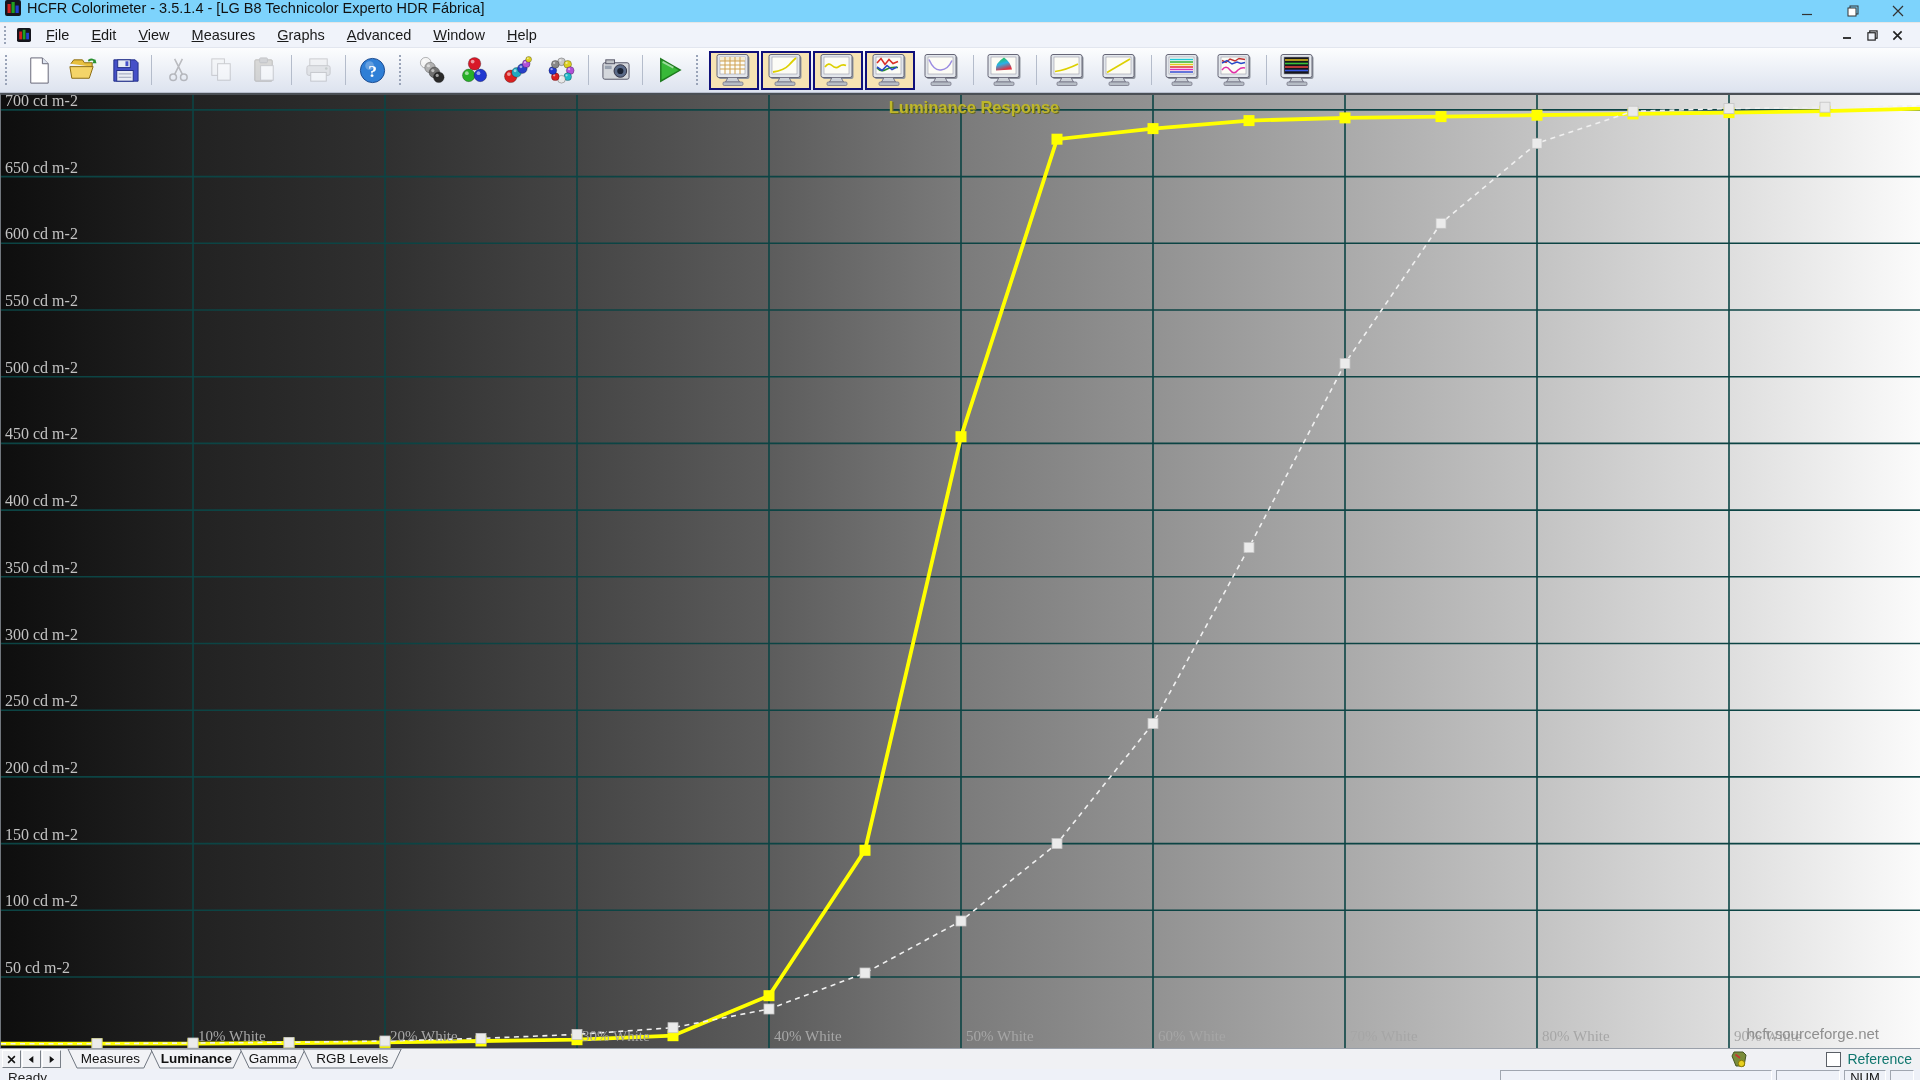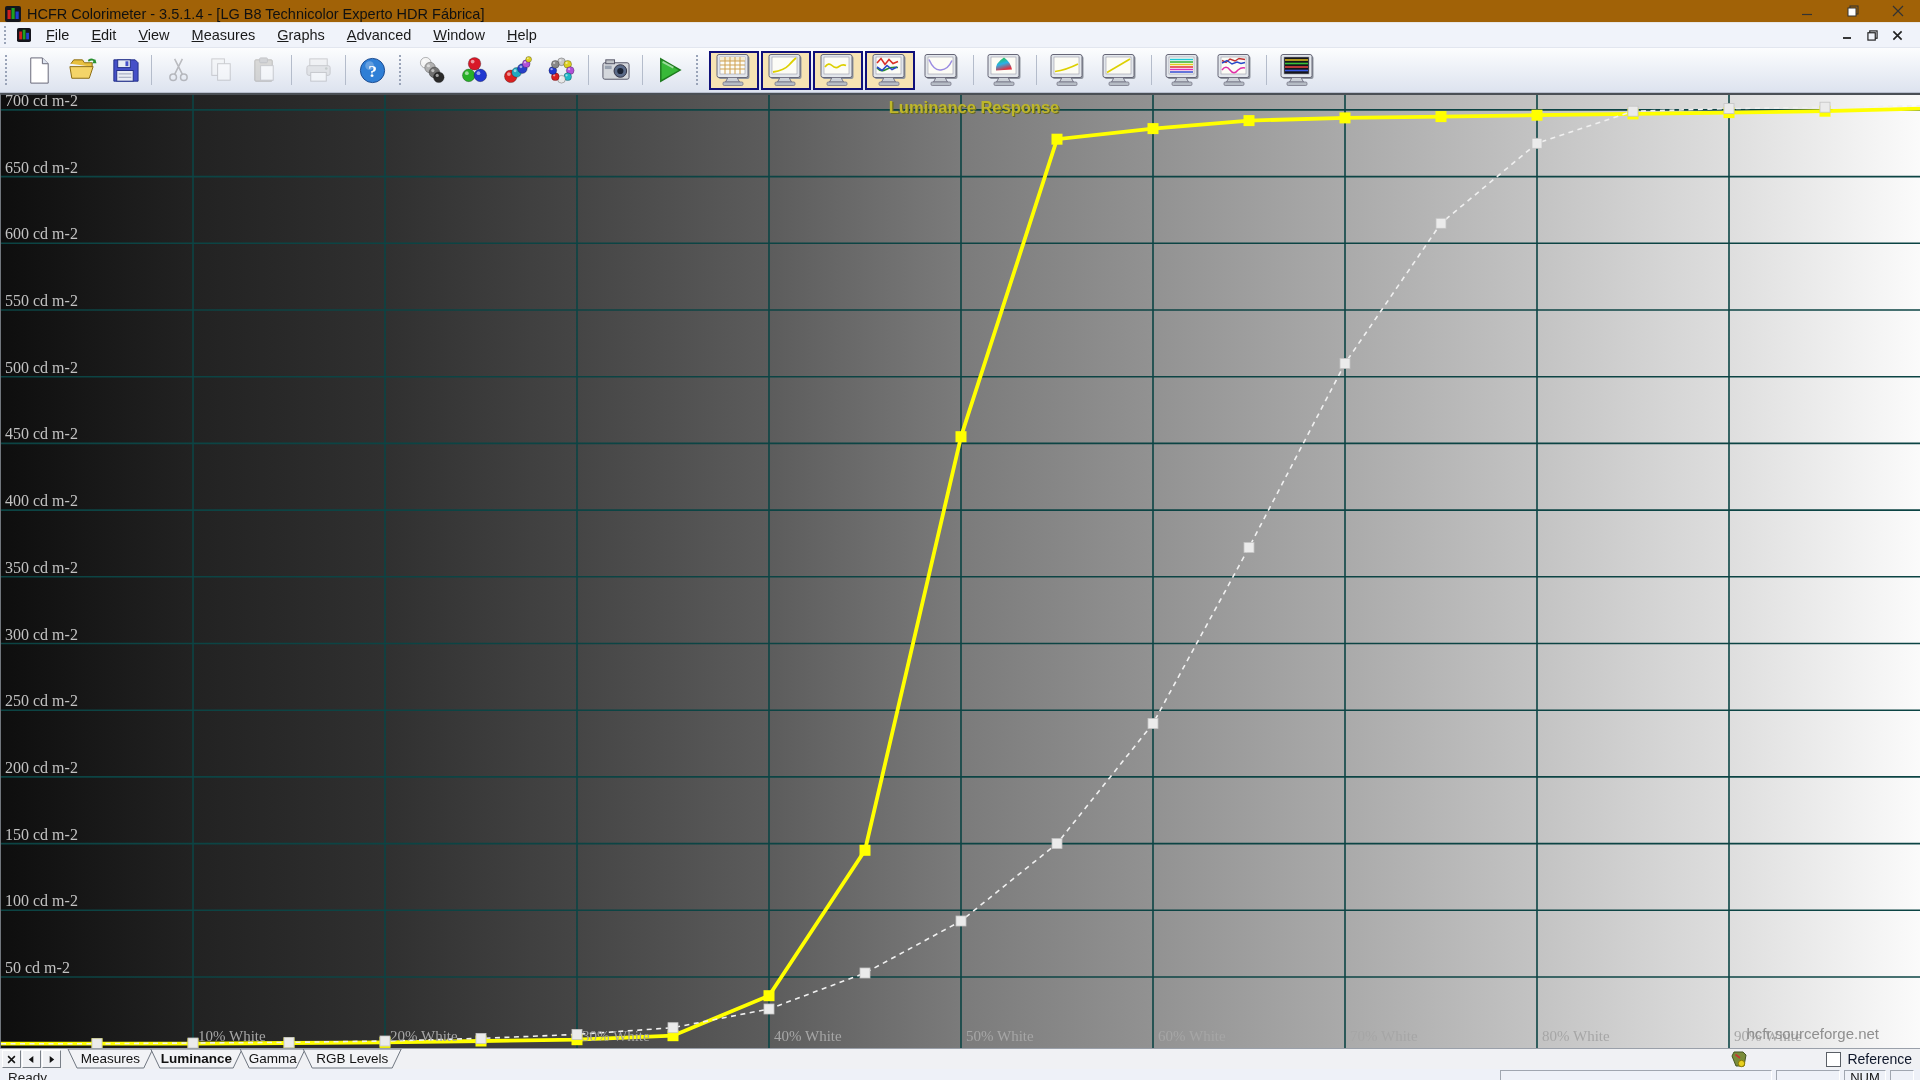--- a/index.html
+++ b/index.html
@@ -2,21 +2,21 @@
 <html><head>
 <meta charset="utf-8">
 <style>
   html,body{margin:0;padding:0;background:#444;}
   .window{
     position:relative;width:1920px;height:1080px;background:#f0f2f7;
     font-family:"Liberation Sans",sans-serif;overflow:hidden;
     box-shadow:inset 0 0 0 1px #8a8f98;
   }
   
-  .titlebar{height:22px;background:#a16207;display:flex;align-items:flex-end;border-bottom:1px solid #e6e6e6;}
+  .titlebar{height:22px;background:#7dd3fc;display:flex;align-items:flex-start;border-bottom:1px solid #e6e6e6;}
   .app-icon{margin:0 6px 0 5px;display:flex;}
   .title-text{font-size:14.5px;color:#111;white-space:nowrap;}
   .win-controls{margin-left:auto;display:flex;height:100%;}
   .win-btn{width:45px;height:100%;display:flex;align-items:center;justify-content:center;}
   
   .menubar{height:24px;background:#f0f3fa;display:flex;align-items:center;border-bottom:1px solid #e2e6ef;}
   .grip{width:5px;height:18px;border-left:2px dotted #9aa4b8;margin:0 4px 0 4px;}
   .mdi-doc-icon{display:flex;margin:0 4px 0 2px;}
   .menu-item{font-size:14.5px;color:#1a1a1a;padding:2px 11px;white-space:nowrap;}
   .menu-item u{text-decoration:underline;}
@@ -41,21 +41,21 @@
   .watermark{font-family:"Liberation Sans",sans-serif;font-size:15px;fill:#8f8f8f;}
   
   .tabbar{height:20px;background:#f0f1f4;border-top:1px solid #9aa0aa;display:flex;align-items:center;}
   .tab-nav{display:flex;margin-left:2px;}
   .tab-nav-btn{width:17px;height:16px;background:#f0f1f4;border:1px solid;border-color:#ffffff #7a8088 #7a8088 #ffffff;
                display:flex;align-items:center;justify-content:center;margin-right:1px;}
   .tabs-svg{margin-left:4px;}
   .tabbar-right{margin-left:auto;display:flex;align-items:center;}
   .sensor-wrap{display:flex;margin-right:78px;}
   .checkbox{width:13px;height:13px;background:#fff;border:1px solid #5a5f66;margin-right:6px;}
-  .ref-label{font-size:14px;color:#0f172a;margin-right:8px;white-space:nowrap;}
+  .ref-label{font-size:14px;color:#0f766e;margin-right:8px;white-space:nowrap;}
   
   .statusbar{height:17px;background:#eef1f8;border-bottom:4px solid #14141e;box-sizing:content-box;
              display:flex;align-items:center;font-size:13.5px;color:#222;}
   .status-ready{margin-left:8px;}
   .status-cells{margin-left:auto;display:flex;align-items:center;margin-right:6px;}
   .status-cell{height:13px;border:1px solid;border-color:#a0a6b0 #ffffff #ffffff #a0a6b0;
                margin-left:4px;display:flex;align-items:center;justify-content:center;
                font-size:13px;color:#111;}
 </style>
 </head>

